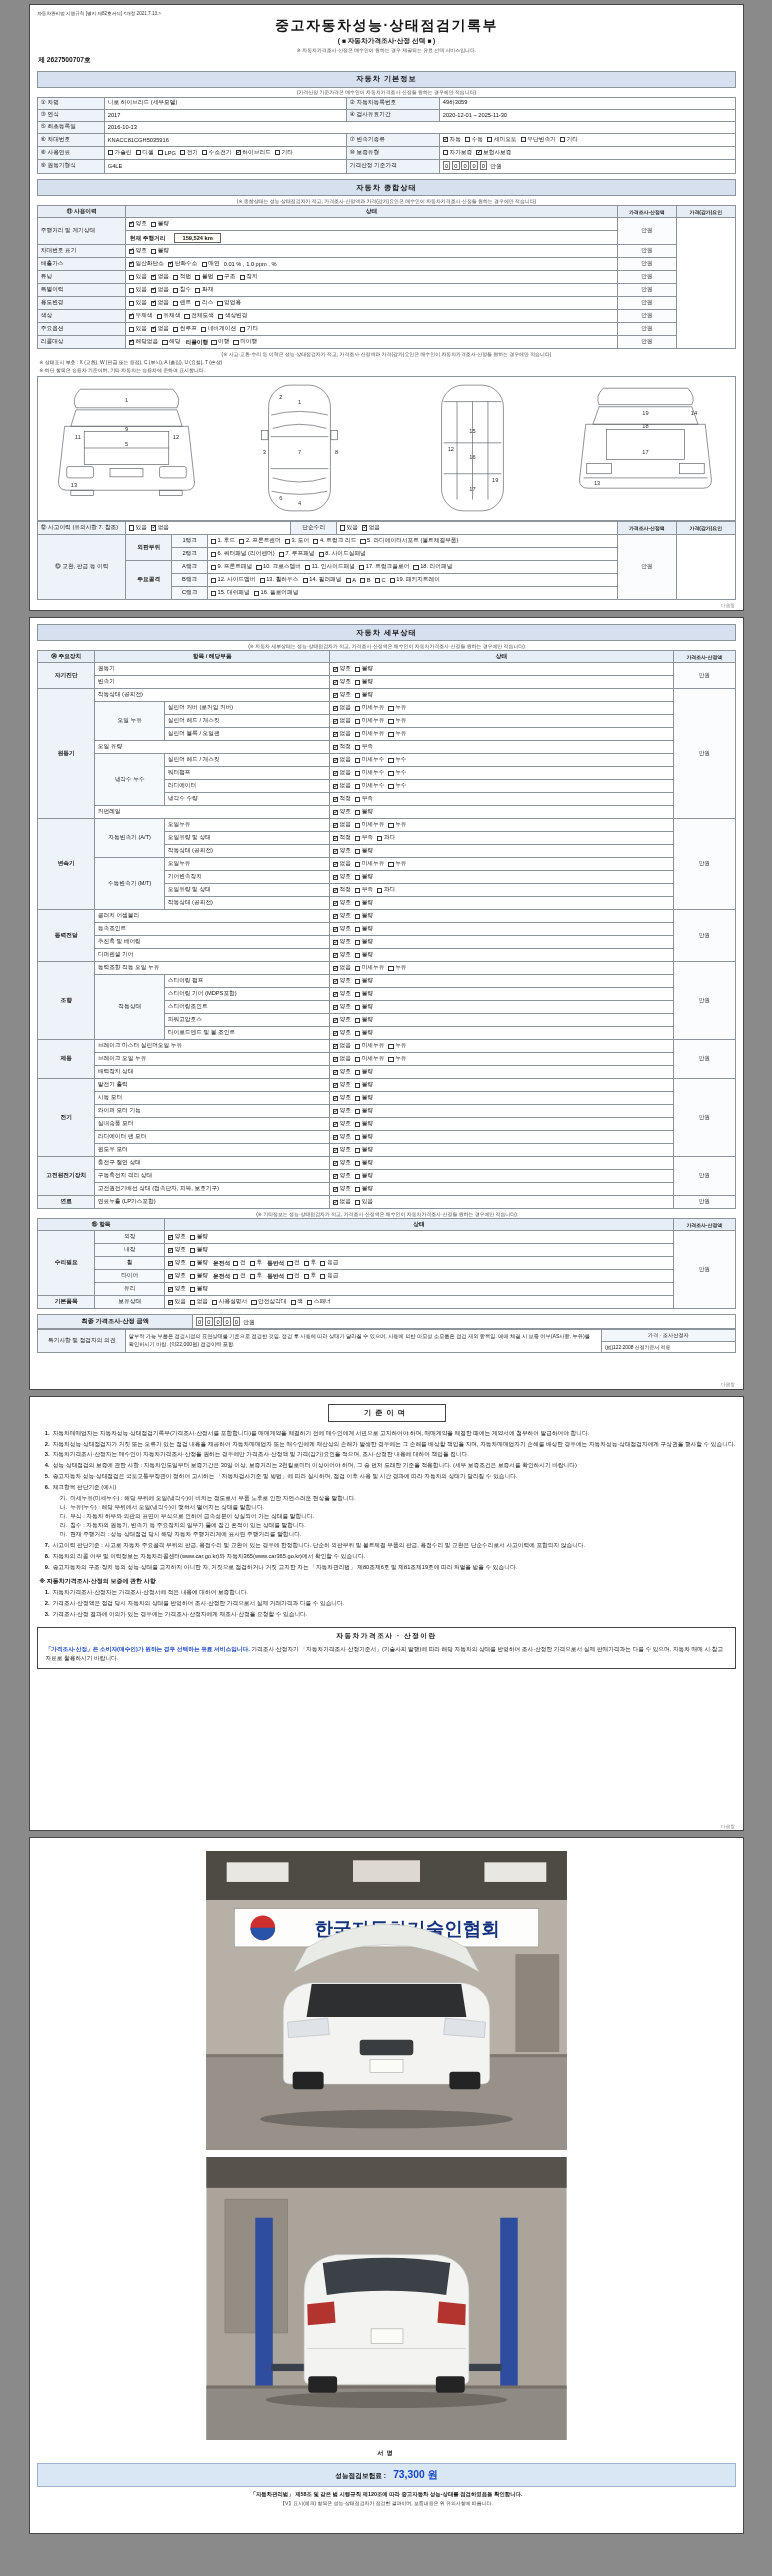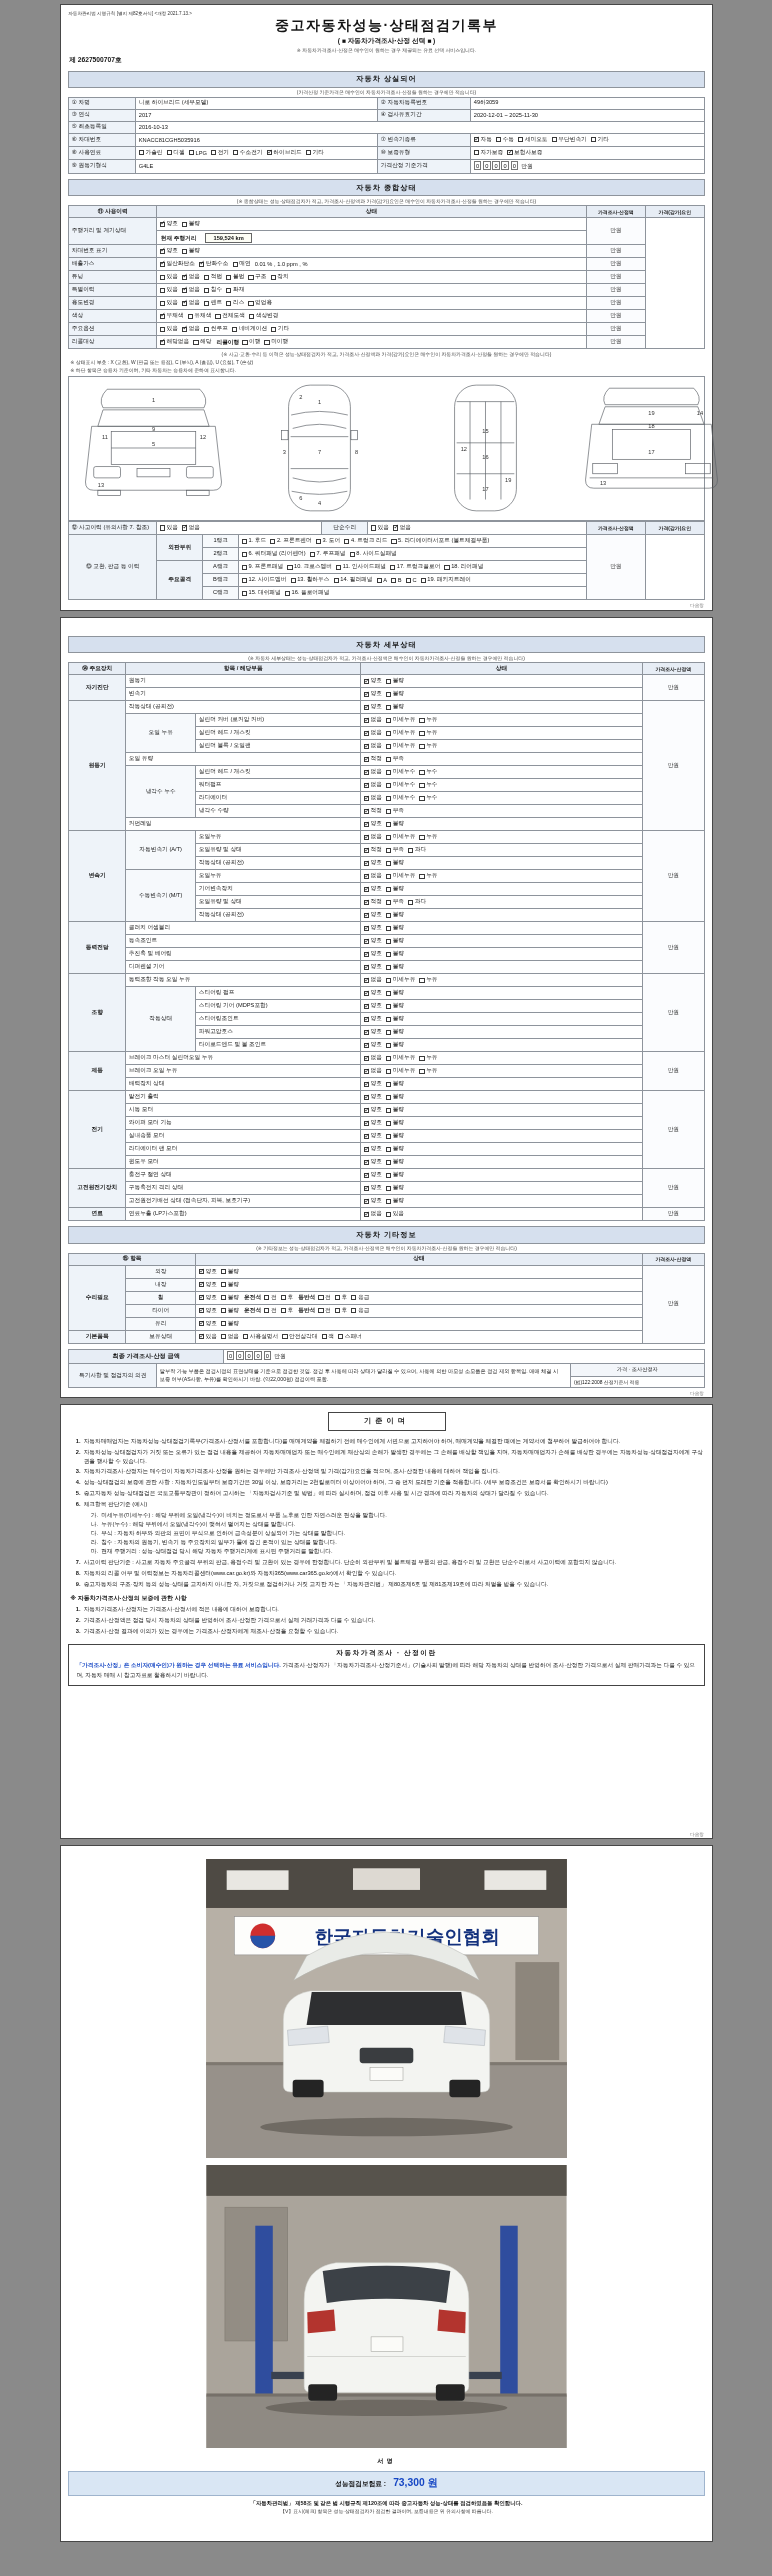--- a/index.html
+++ b/index.html
@@ -1,18 +1,18 @@
 <!DOCTYPE html>
 <html style="font-size:8.2px"><head>
 <meta charset="utf-8">
 <style>
 *{box-sizing:border-box}
 html,body{margin:0;padding:0}
 body{width:773px;min-height:2576px;background:#8a8a8a;font-family:"Liberation Sans","DejaVu Sans",sans-serif;font-size:5.7px;color:#141414}
-.sheet{width:653px;margin:0 auto 6.2px auto;background:#fff;border:0.5px solid #474747;padding:6.2px 7.2px 9.3px 7.2px;position:relative}
+.sheet{width:715px;margin:0 auto 6.2px auto;background:#fff;border:0.5px solid #474747;padding:6.2px 7.2px 9.3px 7.2px;position:relative}
 .sheet.first{margin-top:4.1px}
 table{border-collapse:collapse;width:100%;table-layout:fixed}
 td,th{border:0.5px solid #8e949c;padding:1.5px 2.6px;vertical-align:middle;word-break:keep-all;font-weight:normal;text-align:left}
 .topnote{font-size:4.6px;color:#333;margin-bottom:1px}
 .title{text-align:center;font-size:14px;font-weight:bold;letter-spacing:1.5px;margin-top:1px}
 .subtitle{text-align:center;font-size:6.7px;font-weight:bold;margin-top:1.5px}
 .subnote{text-align:center;font-size:4.9px;color:#444;margin:1.5px 0 3.1px 0}
 .docno{font-weight:bold;font-size:6.7px;margin:2.1px 0 3.1px 1px}
 .secbar{background:#d6e0ee;border:0.5px solid #8e949c;text-align:center;font-weight:bold;font-size:7.2px;padding:2.6px 0;letter-spacing:1px;margin-top:5.2px}
 .note{font-size:4.9px;color:#444;text-align:center;padding:1.5px 0}
@@ -59,21 +59,21 @@
 </head>
 <body>
 
 <div class="sheet first" style="min-height:604px">
   <div class="topnote">자동차관리법 시행규칙 [별지 제82호서식] &lt;개정 2021.7.13.&gt;</div>
   <div class="title">중고자동차성능·상태점검기록부</div>
   <div class="subtitle">( ■ 자동차가격조사·산정 선택 ■ )</div>
   <div class="subnote">※ 자동차가격조사·산정은 매수인이 원하는 경우 제공되는 유료 선택 서비스입니다.</div>
   <div class="docno">제 2627500707호</div>
 
-  <div class="secbar">자동차 상실되어</div>
+  <div class="secbar">자동차 기본정보</div>
   <div class="note">(가격산정 기준가격은 매수인이 자동차가격조사·산정을 원하는 경우에만 적습니다)</div>
   <table>
     <colgroup>
         <col style="width:67px">
         <col style="width:242px">
         <col style="width:93px">
         <col>
       </colgroup>
     <tbody>
         <tr>
@@ -554,21 +554,21 @@
               <span class="cb"></span>
               <span>16. 플로어패널</span>
             </span></td>
     </tr>
   </tbody>
     </table>
   <div class="next">다음장</div>
 </div>
 
 <div class="sheet" style="min-height:773px">
-  <div class="secbar" style="margin-top:12px">자동차 세부상태</div>
+  <div class="secbar" style="margin-top:0">자동차 세부상태</div>
   <div class="note">(※ 자동차 세부상태는 성능·상태점검자가 적고, 가격조사·산정액은 매수인이 자동차가격조사·산정을 원하는 경우에만 적습니다)</div>
   <table>
     <colgroup>
         <col style="width:57px">
         <col style="width:70px">
         <col style="width:165px">
         <col>
         <col style="width:62px">
       </colgroup>
     <tbody>
@@ -1058,21 +1058,20 @@
               <span>없음</span>
             </span><span class="opt">
               <span class="cb"></span>
               <span>있음</span>
             </span></td>
           <td class="price" rowspan="1">만원</td>
         </tr>
       </tbody>
   </table>
 
-  <div class="secbar">자동차 기타정보</div>
   <div class="note">(※ 기타정보는 성능·상태점검자가 적고, 가격조사·산정액은 매수인이 자동차가격조사·산정을 원하는 경우에만 적습니다)</div>
   <table>
     <colgroup>
         <col style="width:57px">
         <col style="width:70px">
         <col>
         <col style="width:62px">
       </colgroup>
     <tbody>
         <tr>

